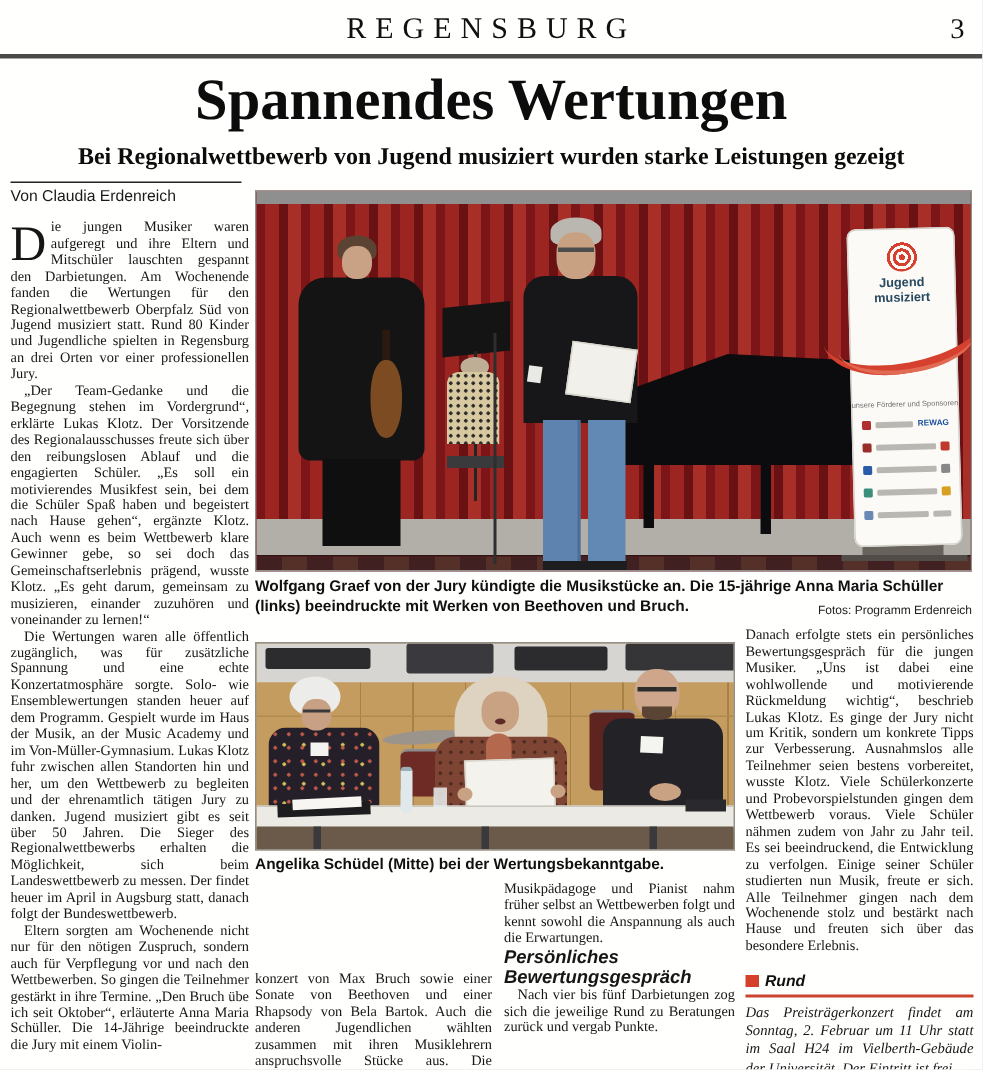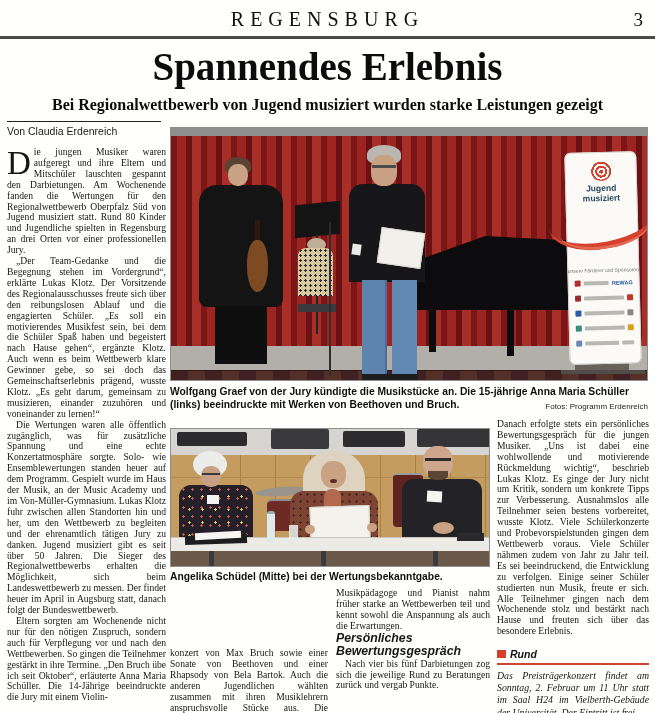--- a/index.html
+++ b/index.html
@@ -141,21 +141,21 @@
 </style>
 </head>
 <body>
 
 <div id="page">
 
   <div class="section-head">REGENSBURG</div>
   <div class="page-num">3</div>
   <div class="head-rule"></div>
 
-  <div class="headline">Spannendes Erlebnis</div>
+  <div class="headline">Spannendes Wertungen</div>
   <div class="subhead-line">Bei Regionalwettbewerb von Jugend musiziert wurden starke Leistungen gezeigt</div>
 
   <div class="byline-rule"></div>
   <div class="byline">Von Claudia Erdenreich</div>
 
   <div class="copy col1">
     <p><span class="dropcap">D</span><span>ie jungen Musiker waren aufgeregt und ihre Eltern und Mitschüler lauschten gespannt den Darbietungen. Am Wochenende fanden die Wertungen für den Regionalwettbewerb Oberpfalz Süd von Jugend musiziert statt. Rund 80 Kinder und Jugendliche spielten in Regensburg an drei Orten vor einer professionellen Jury.</span></p>
     <p class="indent">„Der Team-Gedanke und die Begegnung stehen im Vordergrund“, erklärte Lukas Klotz. Der Vorsitzende des Regionalausschusses freute sich über den reibungslosen Ablauf und die engagierten Schüler. „Es soll ein motivierendes Musikfest sein, bei dem die Schüler Spaß haben und begeistert nach Hause gehen“, ergänzte Klotz. Auch wenn es beim Wettbewerb klare Gewinner gebe, so sei doch das Gemeinschaftserlebnis prägend, wusste Klotz. „Es geht darum, gemeinsam zu musizieren, einander zuzuhören und voneinander zu lernen!“</p>
     <p class="indent">Die Wertungen waren alle öffentlich zugänglich, was für zusätzliche Spannung und eine echte Konzertatmosphäre sorgte. Solo- wie Ensemblewertungen standen heuer auf dem Programm. Gespielt wurde im Haus der Musik, an der Music Academy und im Von-Müller-Gymnasium. Lukas Klotz fuhr zwischen allen Standorten hin und her, um den Wettbewerb zu begleiten und der ehrenamtlich tätigen Jury zu danken. Jugend musiziert gibt es seit über 50 Jahren. Die Sieger des Regionalwettbewerbs erhalten die Möglichkeit, sich beim Landeswettbewerb zu messen. Der findet heuer im April in Augsburg statt, danach folgt der Bundeswettbewerb.</p>
     <p class="indent">Eltern sorgten am Wochenende nicht nur für den nötigen Zuspruch, sondern auch für Verpflegung vor und nach den Wettbewerben. So gingen die Teilnehmer gestärkt in ihre Termine. „Den Bruch übe ich seit Oktober“, erläuterte Anna Maria Schüller. Die 14-Jährige beeindruckte die Jury mit einem Violin-</p>
@@ -288,21 +288,21 @@
     <div class="p2-tablet"></div>
   </div>
 
   <div class="caption cap2">Angelika Schüdel (Mitte) bei der Wertungsbekanntgabe.</div>
 
   <div class="copy col2">
     <p>konzert von Max Bruch sowie einer Sonate von Beethoven und einer Rhapsody von Bela Bartok. Auch die anderen Jugendlichen wählten zusammen mit ihren Musiklehrern anspruchsvolle Stücke aus. Die Maximalzeiten waren vorgegeben und steigerten sich je nach Altersgruppe von zehn bis hin zu 20 Minuten. „Weniger spielt niemand“, wusste Lukas Klotz aus Erfahrung. Der</p>
   </div>
 
   <div class="copy col3">
-    <p>Musikpädagoge und Pianist nahm früher starke an Wettbewerben teil und kennt sowohl die Anspannung als auch die Erwartungen.</p>
+    <p>Musikpädagoge und Pianist nahm früher selbst an Wettbewerben folgt und kennt sowohl die Anspannung als auch die Erwartungen.</p>
     <p class="subhead-col">Persönliches Bewertungsgespräch</p>
     <p class="indent">Nach vier bis fünf Darbietungen zog sich die jeweilige Rund zu Beratungen zurück und vergab Punkte.</p>
   </div>
 
   <div class="copy col4">
     <p>Danach erfolgte stets ein persönliches Bewertungsgespräch für die jungen Musiker. „Uns ist dabei eine wohlwollende und motivierende Rückmeldung wichtig“, beschrieb Lukas Klotz. Es ginge der Jury nicht um Kritik, sondern um konkrete Tipps zur Verbesserung. Ausnahmslos alle Teilnehmer seien bestens vorbereitet, wusste Klotz. Viele Schülerkonzerte und Probevorspielstunden gingen dem Wettbewerb voraus. Viele Schüler nähmen zudem von Jahr zu Jahr teil. Es sei beeindruckend, die Entwicklung zu verfolgen. Einige seiner Schüler studierten nun Musik, freute er sich. Alle Teilnehmer gingen nach dem Wochenende stolz und bestärkt nach Hause und freuten sich über das besondere Erlebnis.</p>
   </div>
 
   <div class="infobox">
     <div class="info-label">

